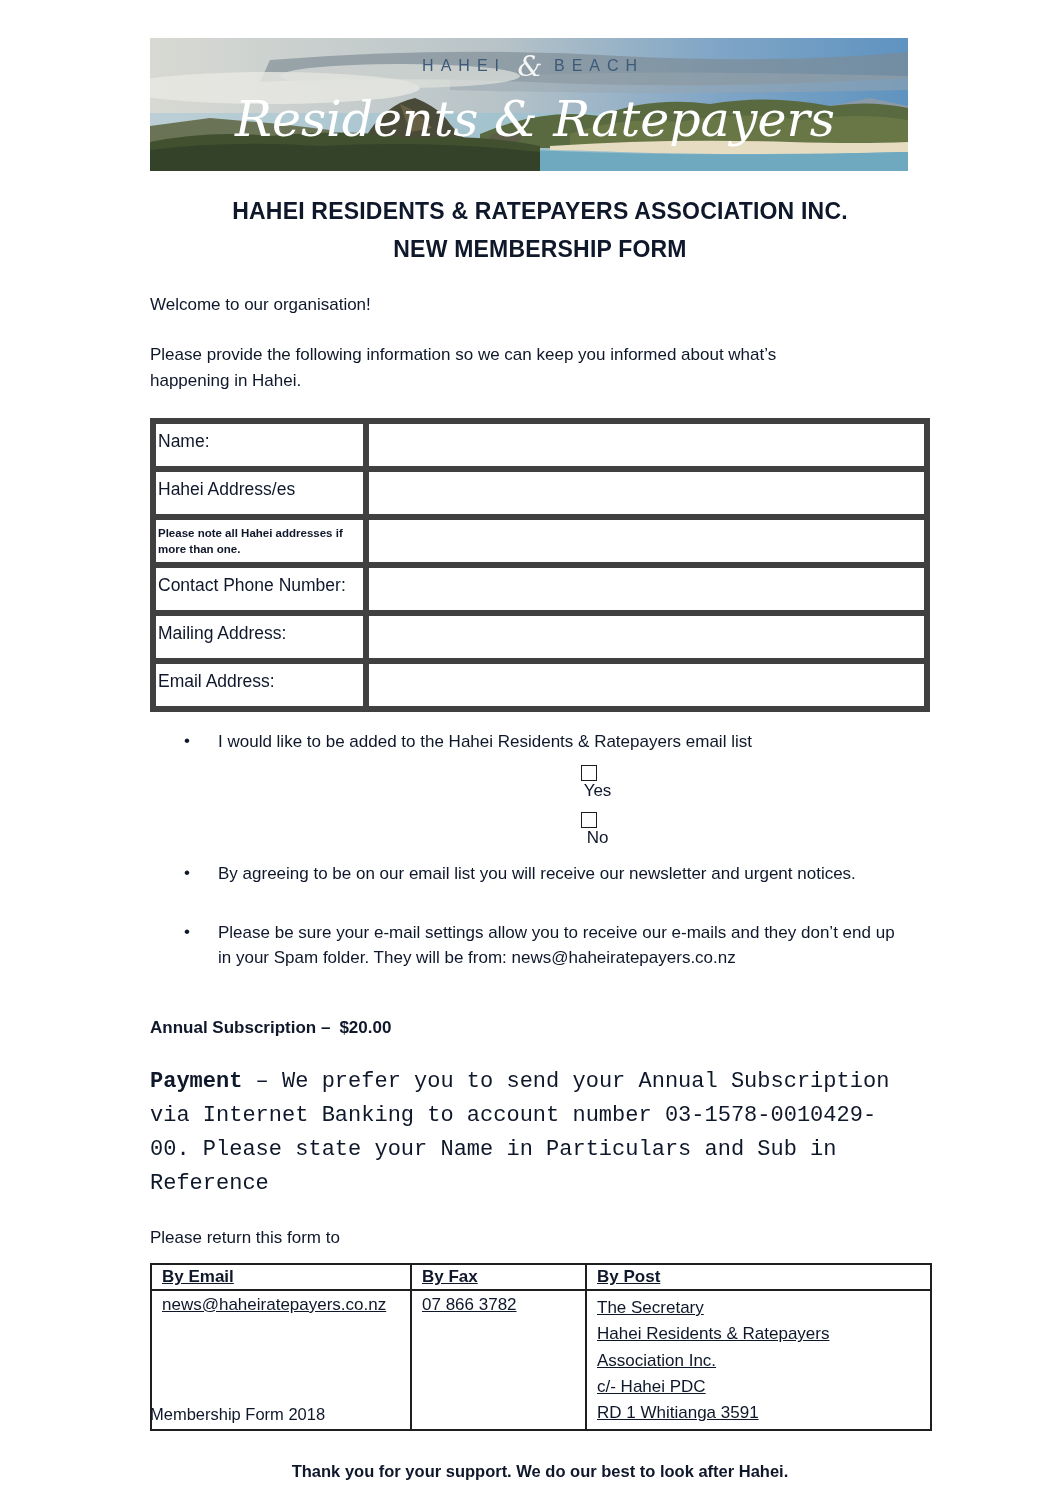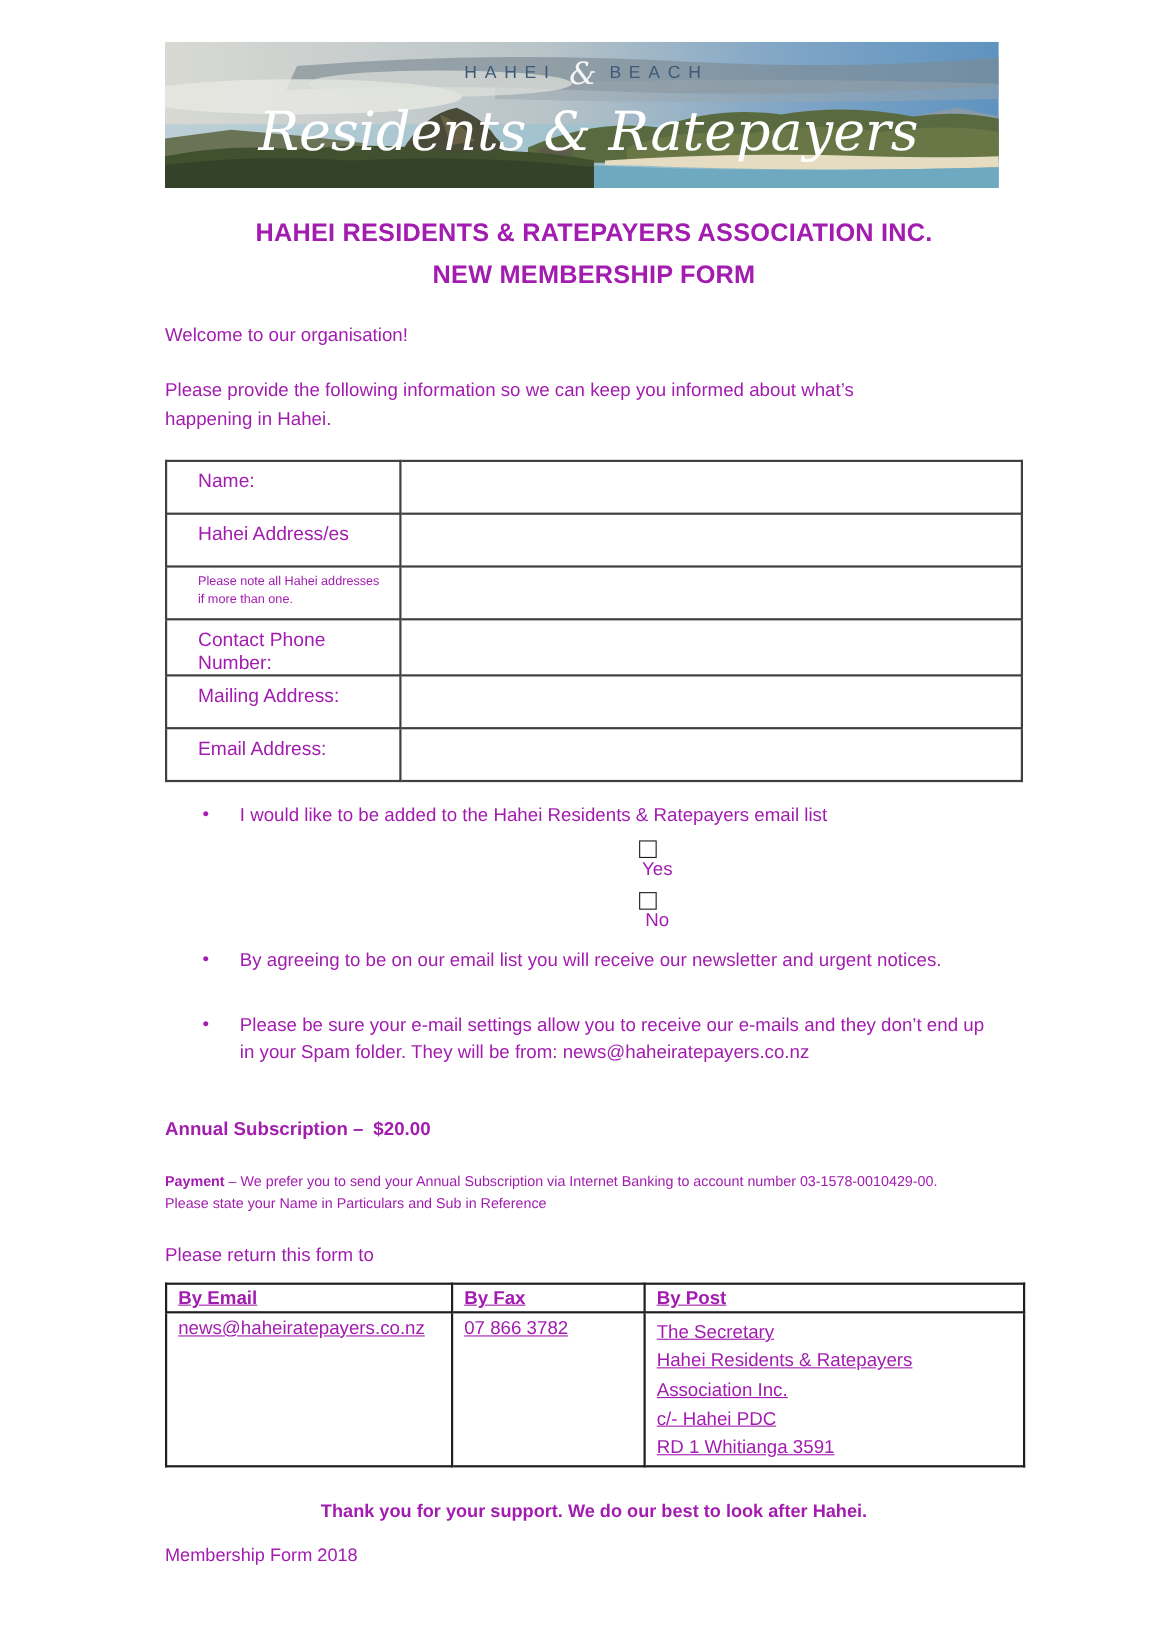--- a/index.html
+++ b/index.html
@@ -1,71 +1,71 @@
 <!DOCTYPE html>
 <html><head>
 <meta charset="utf-8">
 <style>
   html,body { margin:0; padding:0; background:#ffffff; }
   .page {
     position:relative;
     width:1058px; height:1497px;
     background:#ffffff;
     font-family:"Liberation Sans","DejaVu Sans",sans-serif;
-    color:#a21caf;
+    color:#0f172a;
     overflow:hidden;
   }
   .content { position:relative; width:780px; margin-left:150px; }
 
   
   .banner { position:relative; margin-top:38px; width:758px; height:133px; }
   .banner svg { display:block; width:758px; height:133px; }
 
   
   .title-block { margin-top:27px; text-align:center; }
   .title-line { font-size:23px; font-weight:bold; letter-spacing:0.2px; }
   .title-line + .title-line { margin-top:11px; }
 
   .welcome { margin-top:32px; font-size:17px; }
   .instructions { margin-top:27px; font-size:17px; line-height:1.55; width:690px; }
 
   
   table.form-table { margin-top:23px; border-collapse:collapse; width:780px; table-layout:fixed; }
   table.form-table td {
-    border:2px solid #404040;
+    border:6px solid #404040;
     vertical-align:top;
-    padding:7px 10px 0 28px;
+    padding:7px 10px 0 2px;
     height:48px;
     font-size:17.5px;
     box-sizing:border-box;
   }
   table.form-table td.label-col { width:213px; }
   table.form-table tr.note-row td.label-col {
-    font-size:11.5px; font-weight:normal; line-height:1.45; padding-top:5px;border-radius:23px;
+    font-size:11.5px; font-weight:bold; line-height:1.45; padding-top:5px;border-radius:23px;
   }
 
   
   .bullets { margin-top:17px; font-size:17px; }
   .bullet { position:relative; padding-left:68px; line-height:1.5; }
   .bullet .dot { position:absolute; left:34px; top:-1px; font-size:17px; }
   .b1 { margin-top:0; }
   .check-line { margin-left:98px; margin-top:11px; display:flex; align-items:center;flex-direction:column; }
   .checkbox {
     width:14px; height:14px; border:1.7px solid #1c1c1c; display:inline-block;
     background:#fff; flex:0 0 auto;
   }
   .check-label { margin-left:17px; font-size:17px; }
   .b2 { margin-top:13px; }
   .b3 { margin-top:33px; width:745px; box-sizing:border-box; }
 
   
   .sub-line { margin-top:47px; font-size:17px; }
   .bold { font-weight:bold; }
   .sub-amount { margin-left:9px;font-weight:bold; }
-  .payment { margin-top:27px; font-size:13px; line-height:1.55; width:745px; }
+  .payment { margin-top:27px; font-size:22px; line-height:1.55; width:745px;font-family:Liberation Mono, monospace; }
   .return-line { margin-top:27px; font-size:17px; }
 
   
   table.contact-table { margin-top:15px; border-collapse:collapse; width:780px; table-layout:fixed; }
   table.contact-table th, table.contact-table td {
     border:2px solid #1f1f1f; text-align:left; padding:2px 10px; font-size:17px;
     vertical-align:top; box-sizing:border-box;text-decoration:underline;
   }
   table.contact-table th { font-weight:bold; height:26px; }
   table.contact-table col.c1 { width:260px; }

